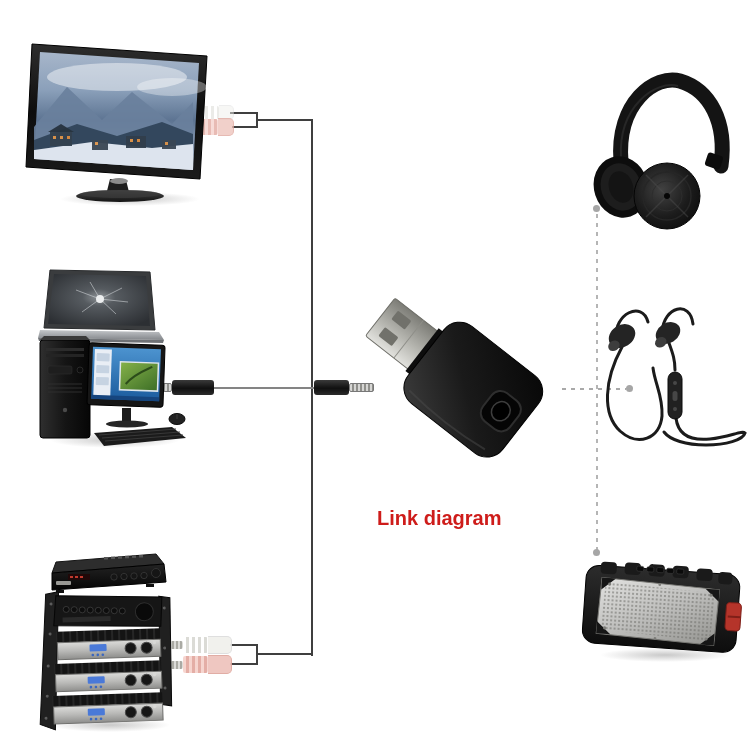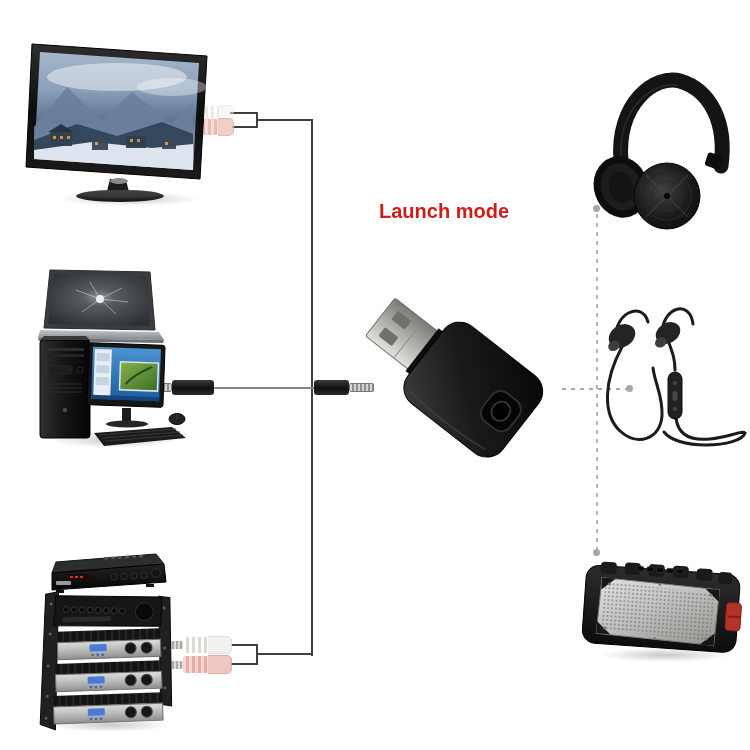--- a/index.html
+++ b/index.html
@@ -481,15 +481,15 @@
             <circle cx="66" cy="68.5" r="1.3"></circle>
             <circle cx="71" cy="68.5" r="1.3"></circle>
           </g>
         <circle cx="101" cy="63" r="5.5" fill="#161616" stroke="#4a4a4a"></circle>
           <circle cx="117" cy="63" r="5.5" fill="#161616" stroke="#4a4a4a"></circle>
         <circle cx="125" cy="58" r="1.8" fill="#d8d8d6"></circle>
       </g>
     </g>
   </svg>
 
-  <div class="red-label" style="left:379px;top:200px;">Launch mode</div>
+  <div class="red-label" style="left:377px;top:507px;">Link diagram</div>
 
 </div>
 
 </body></html>

